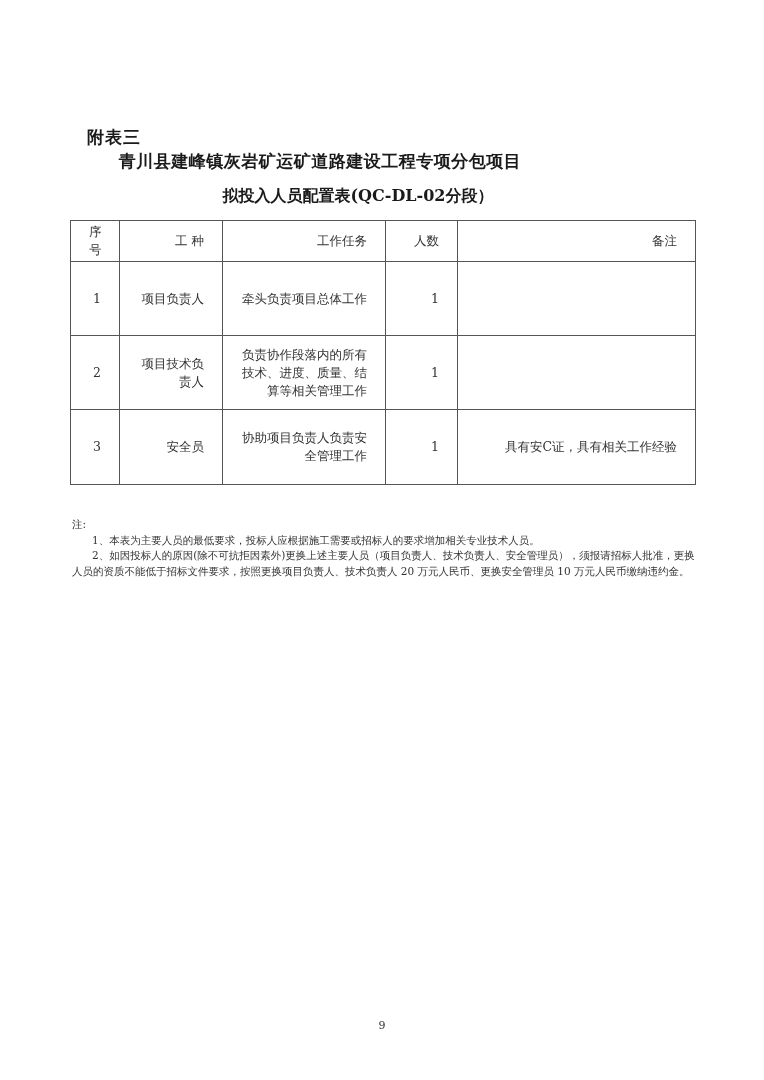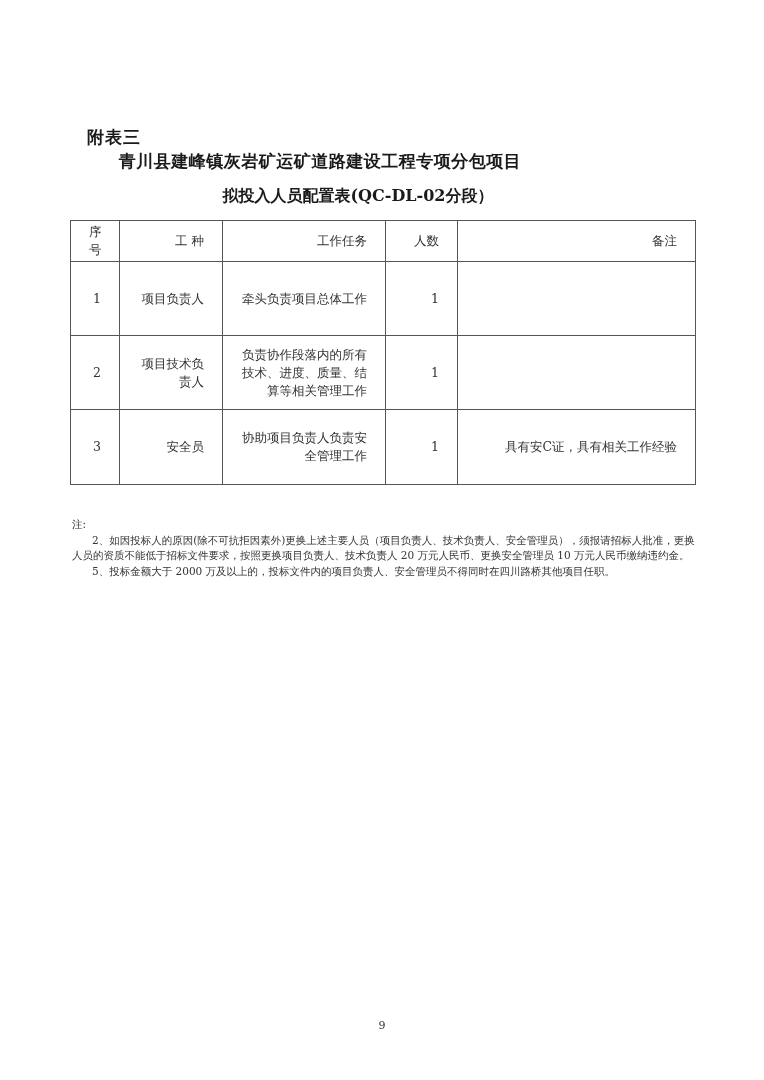--- a/index.html
+++ b/index.html
@@ -61,17 +61,17 @@
     <td>安全员</td>
     <td>协助项目负责人负责安全管理工作</td>
     <td>1</td>
     <td>具有安C证，具有相关工作经验</td>
   </tr>
 </tbody>
   </table>
 
 <div class="notes">
   <p>注:</p>
+  <p class="ind">1、本表为主要人员的最低要求，投标人应根据施工需要或招标人的要求增加相关专业技术人员。</p>
   <p class="ind">2、如因投标人的原因(除不可抗拒因素外)更换上述主要人员（项目负责人、技术负责人、安全管理员），须报请招标人批准，更换人员的资质不能低于招标文件要求，按照更换项目负责人、技术负责人 20 万元人民币、更换安全管理员 10 万元人民币缴纳违约金。</p>
-  <p class="ind">5、投标金额大于 2000 万及以上的，投标文件内的项目负责人、安全管理员不得同时在四川路桥其他项目任职。</p>
 </div>
 
 <div class="pageno">9</div>
 
 </body></html>

